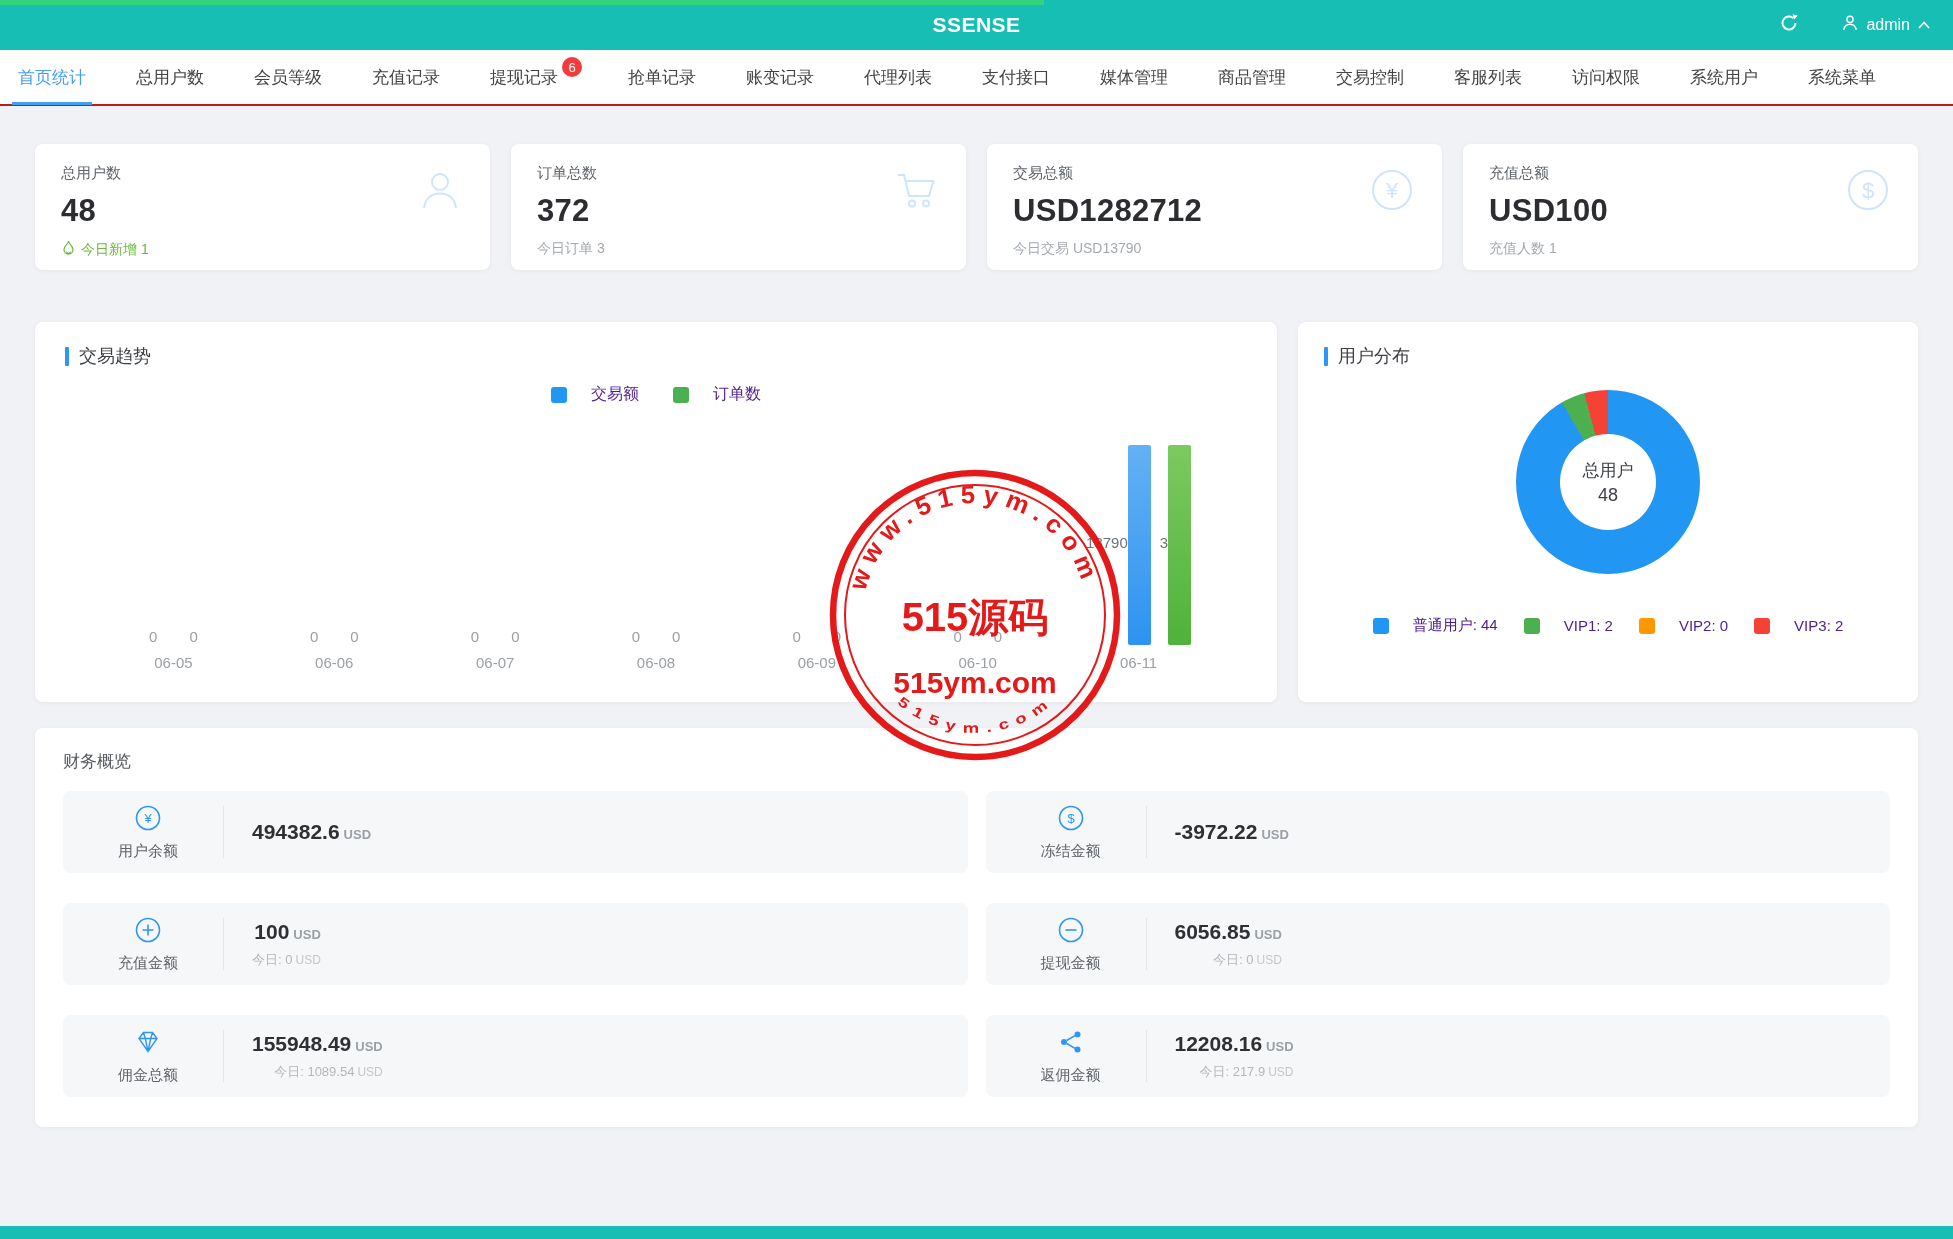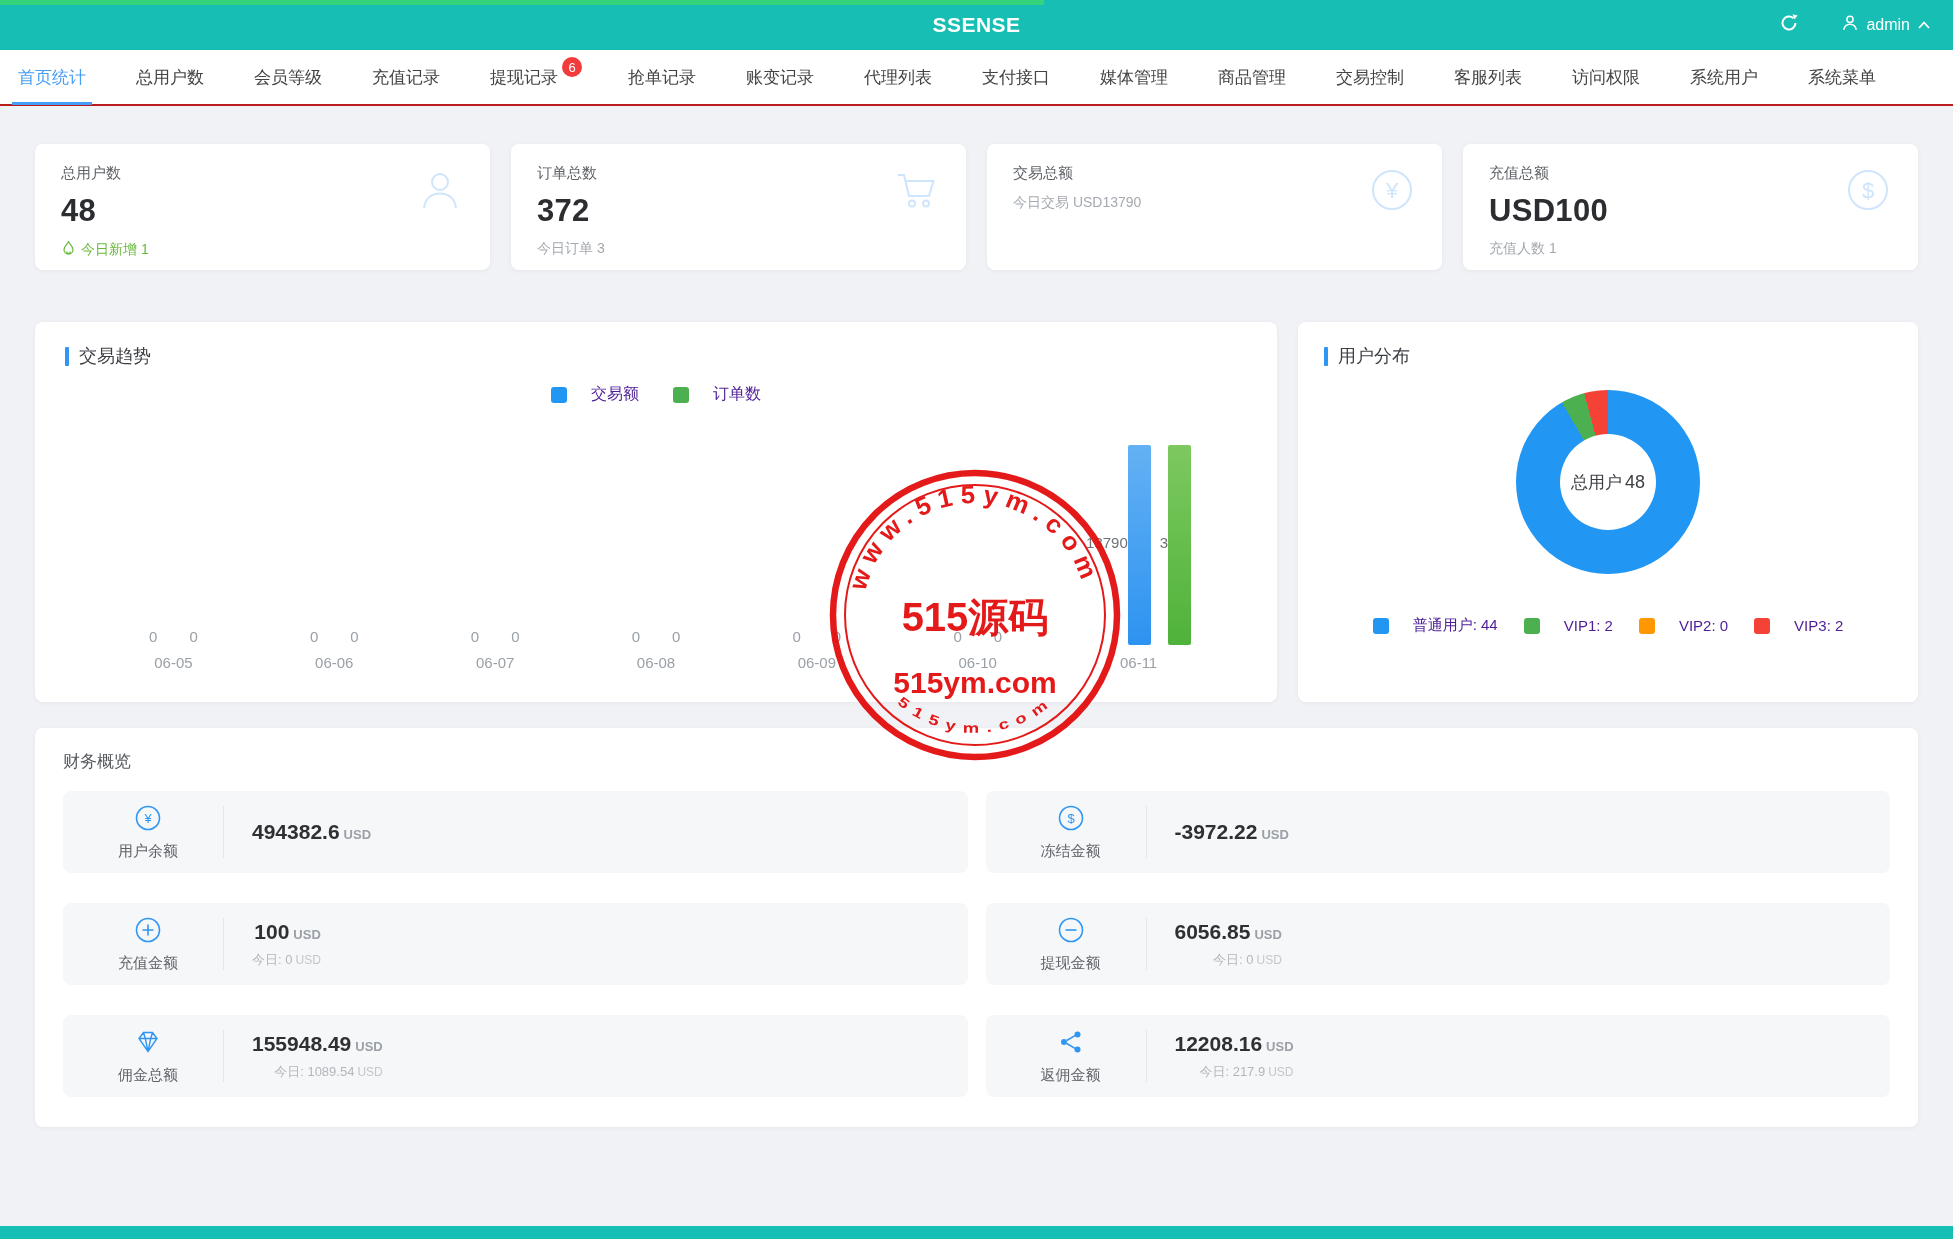--- a/index.html
+++ b/index.html
@@ -57,21 +57,21 @@
   .bar { width:23px; border-radius:2px; }
   .bar-blue { background:linear-gradient(#64b1f4,#2d93f0); height:200px; }
   .bar-green { background:linear-gradient(#7dc95f,#4fb23a); height:200px; }
   .trend-dates { display:flex; padding:0 28px; margin-top:9px; }
   .td-cell { flex:1; text-align:center; font-size:15px; color:#9aa0a6; }
 
   .donut-wrap { display:flex; justify-content:center; margin-top:22px; }
   .donut { width:184px; height:184px; border-radius:50%;
     background:conic-gradient(#2196f3 0deg 330deg,#4caf50 330deg 345deg,#f44336 345deg 360deg);
     display:flex; align-items:center; justify-content:center; }
-  .donut-hole { width:96px; height:96px; border-radius:50%; background:#fff; display:flex; flex-direction:row; align-items:center; justify-content:center; gap:3px; }
+  .donut-hole { width:96px; height:96px; border-radius:50%; background:#fff; display:flex; flex-direction:column; align-items:center; justify-content:center; gap:3px; }
   .donut-center-label { font-size:17px; color:#3c3f43; }
   .donut-center-value { font-size:18px; color:#3c3f43; }
   .dist-legend { display:flex; justify-content:center; gap:26px; margin-top:42px; }
   .dist-legend .legend-item { font-size:15px; }
 
   
   .finance-panel { margin-top:26px; padding:22px 28px 30px; }
   .finance-title { font-size:17px; color:#55585c; }
   .fin-grid { display:grid; grid-template-columns:1fr 1fr; column-gap:18px; row-gap:30px; margin-top:18px; }
   .fin-cell { background:#f6f7f9; border-radius:8px; height:82px; display:flex; align-items:center; padding:0 10px; }
@@ -206,20 +206,21 @@
       <div class="stat-icon">
         <svg width="48" height="48" viewBox="0 0 48 48">
             <path d="M6 9 h6 l5 21 h20 l4.5-15 H14" fill="none" stroke="#cfe5fb" stroke-width="2"></path>
             <circle cx="20" cy="37.5" r="3" fill="none" stroke="#cfe5fb" stroke-width="2"></circle>
             <circle cx="34" cy="37.5" r="3" fill="none" stroke="#cfe5fb" stroke-width="2"></circle>
           </svg>
       </div>
     </div>
     <div class="stat-card">
       <div class="stat-label">交易总额</div>
+      <div class="stat-value">USD1282712</div>
       <div class="stat-sub">
           <span>今日交易 USD13790</span>
         </div>
       <div class="stat-icon">
         <svg width="48" height="48" viewBox="0 0 48 48">
             <circle cx="24" cy="24" r="19" fill="none" stroke="#cfe5fb" stroke-width="2"></circle>
             <text x="24" y="32" text-anchor="middle" font-size="22" fill="#cfe5fb">¥</text>
           </svg>
       </div>
     </div>

